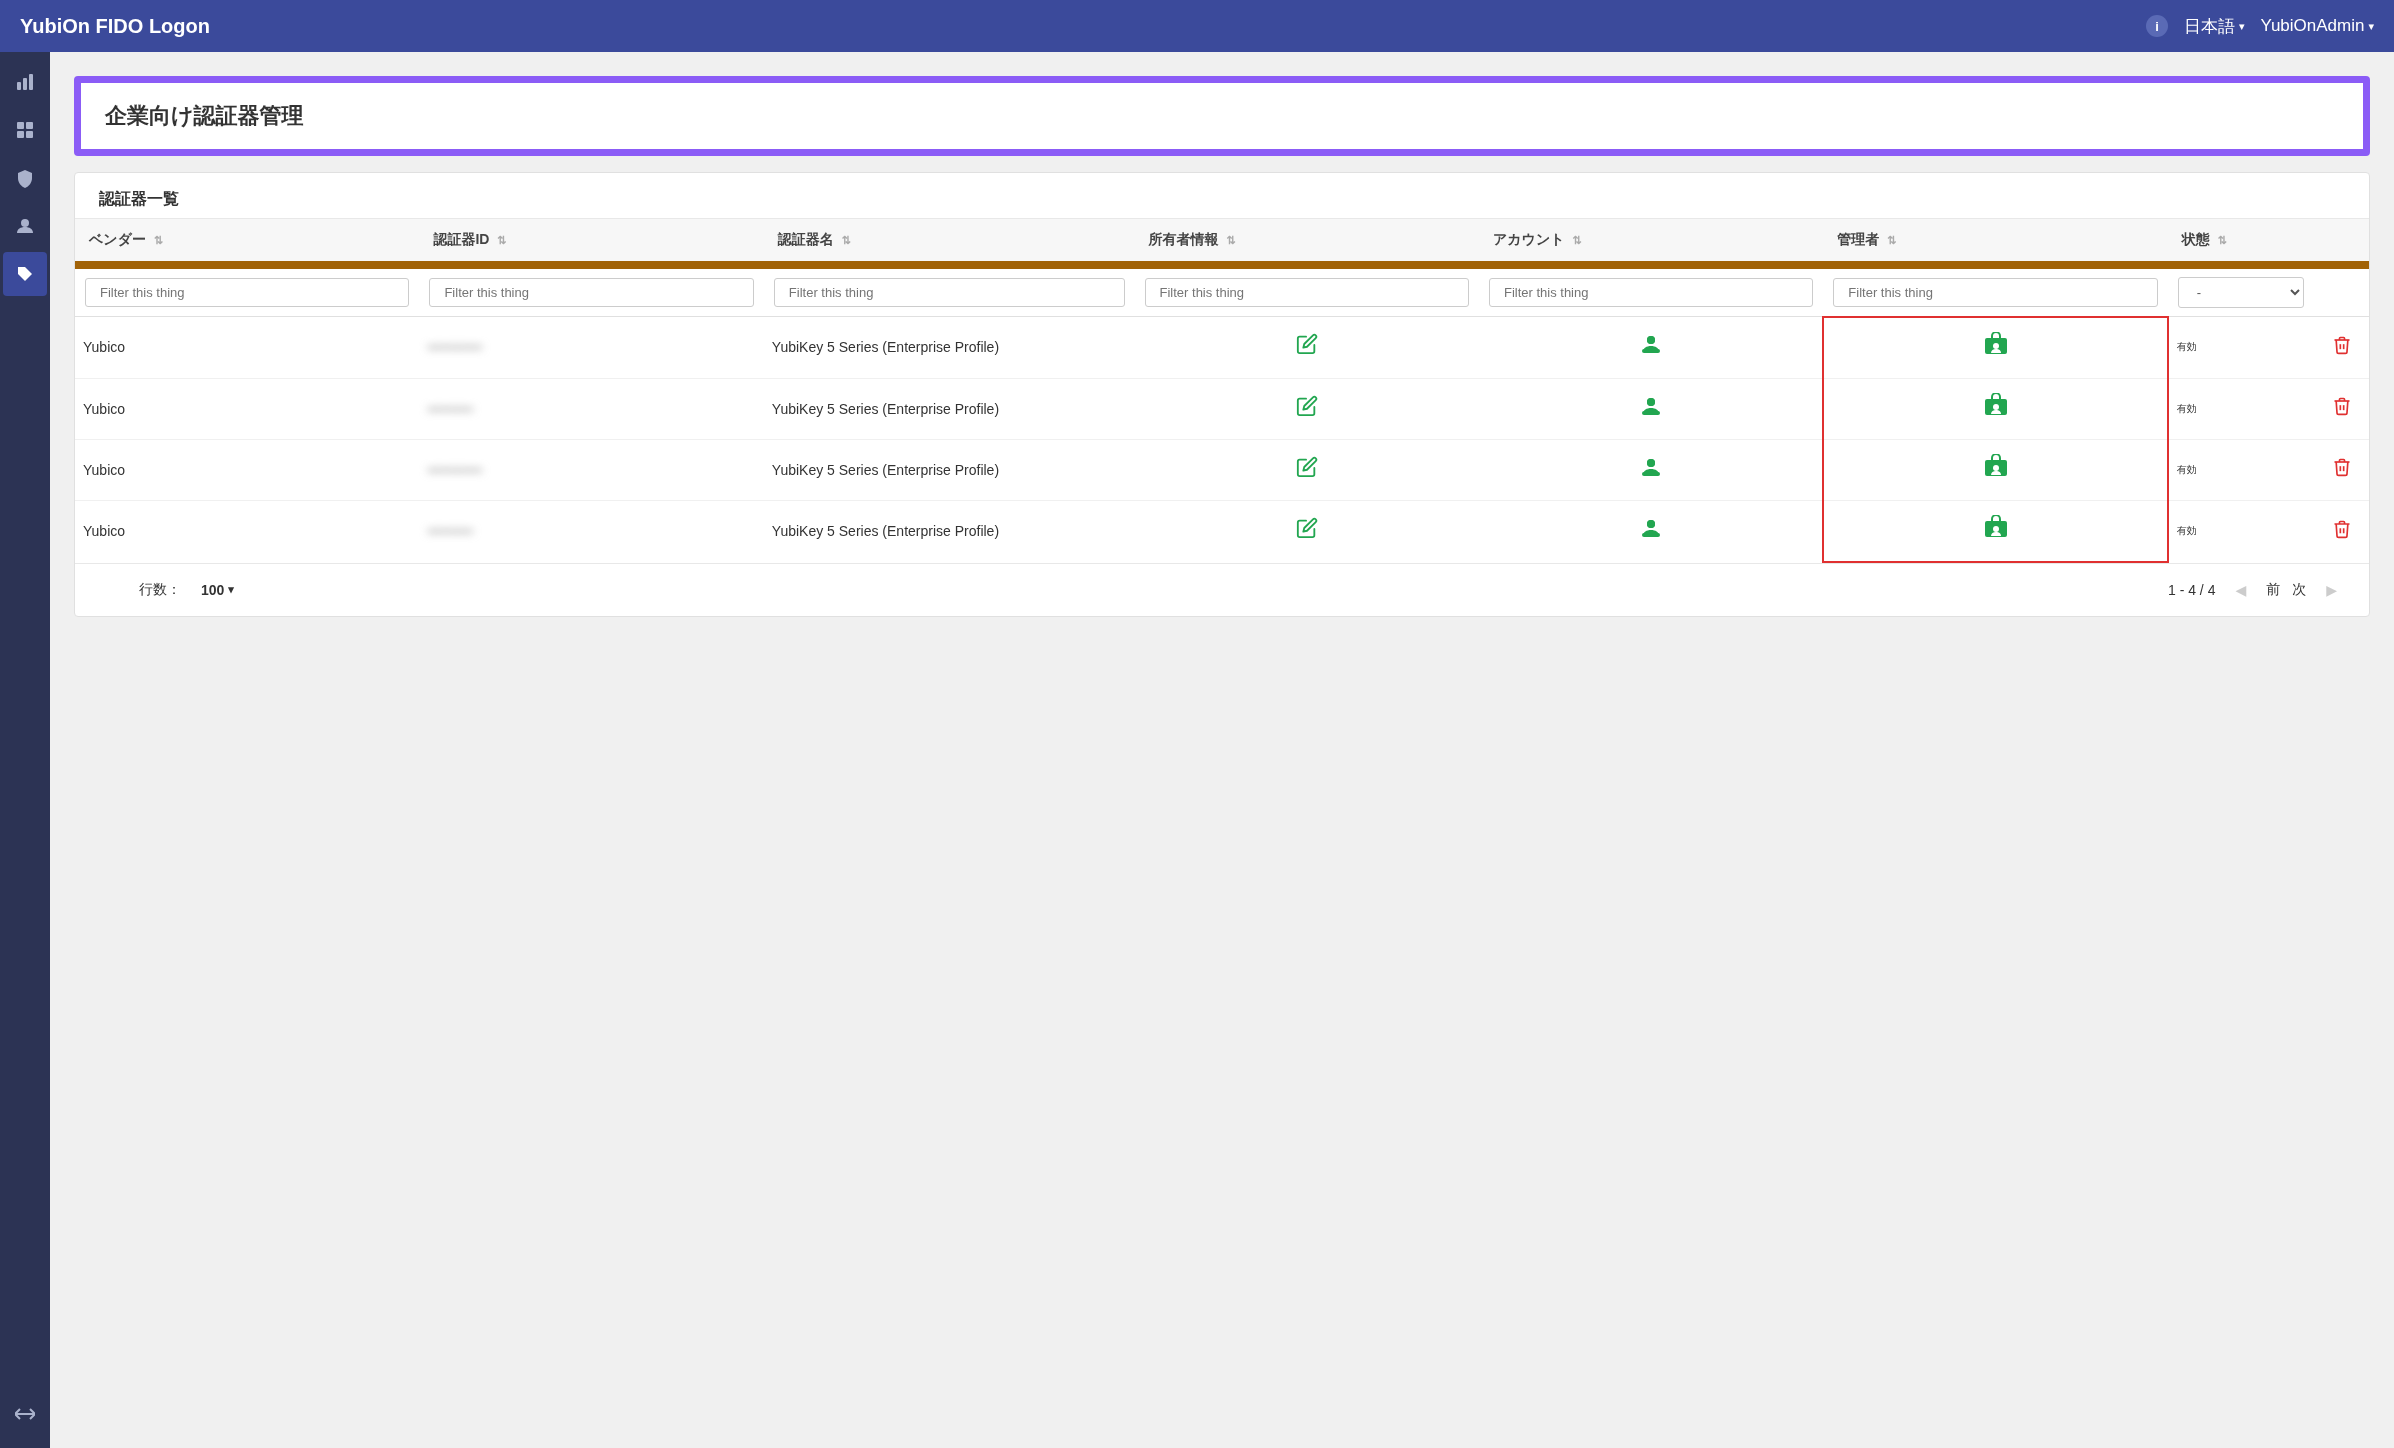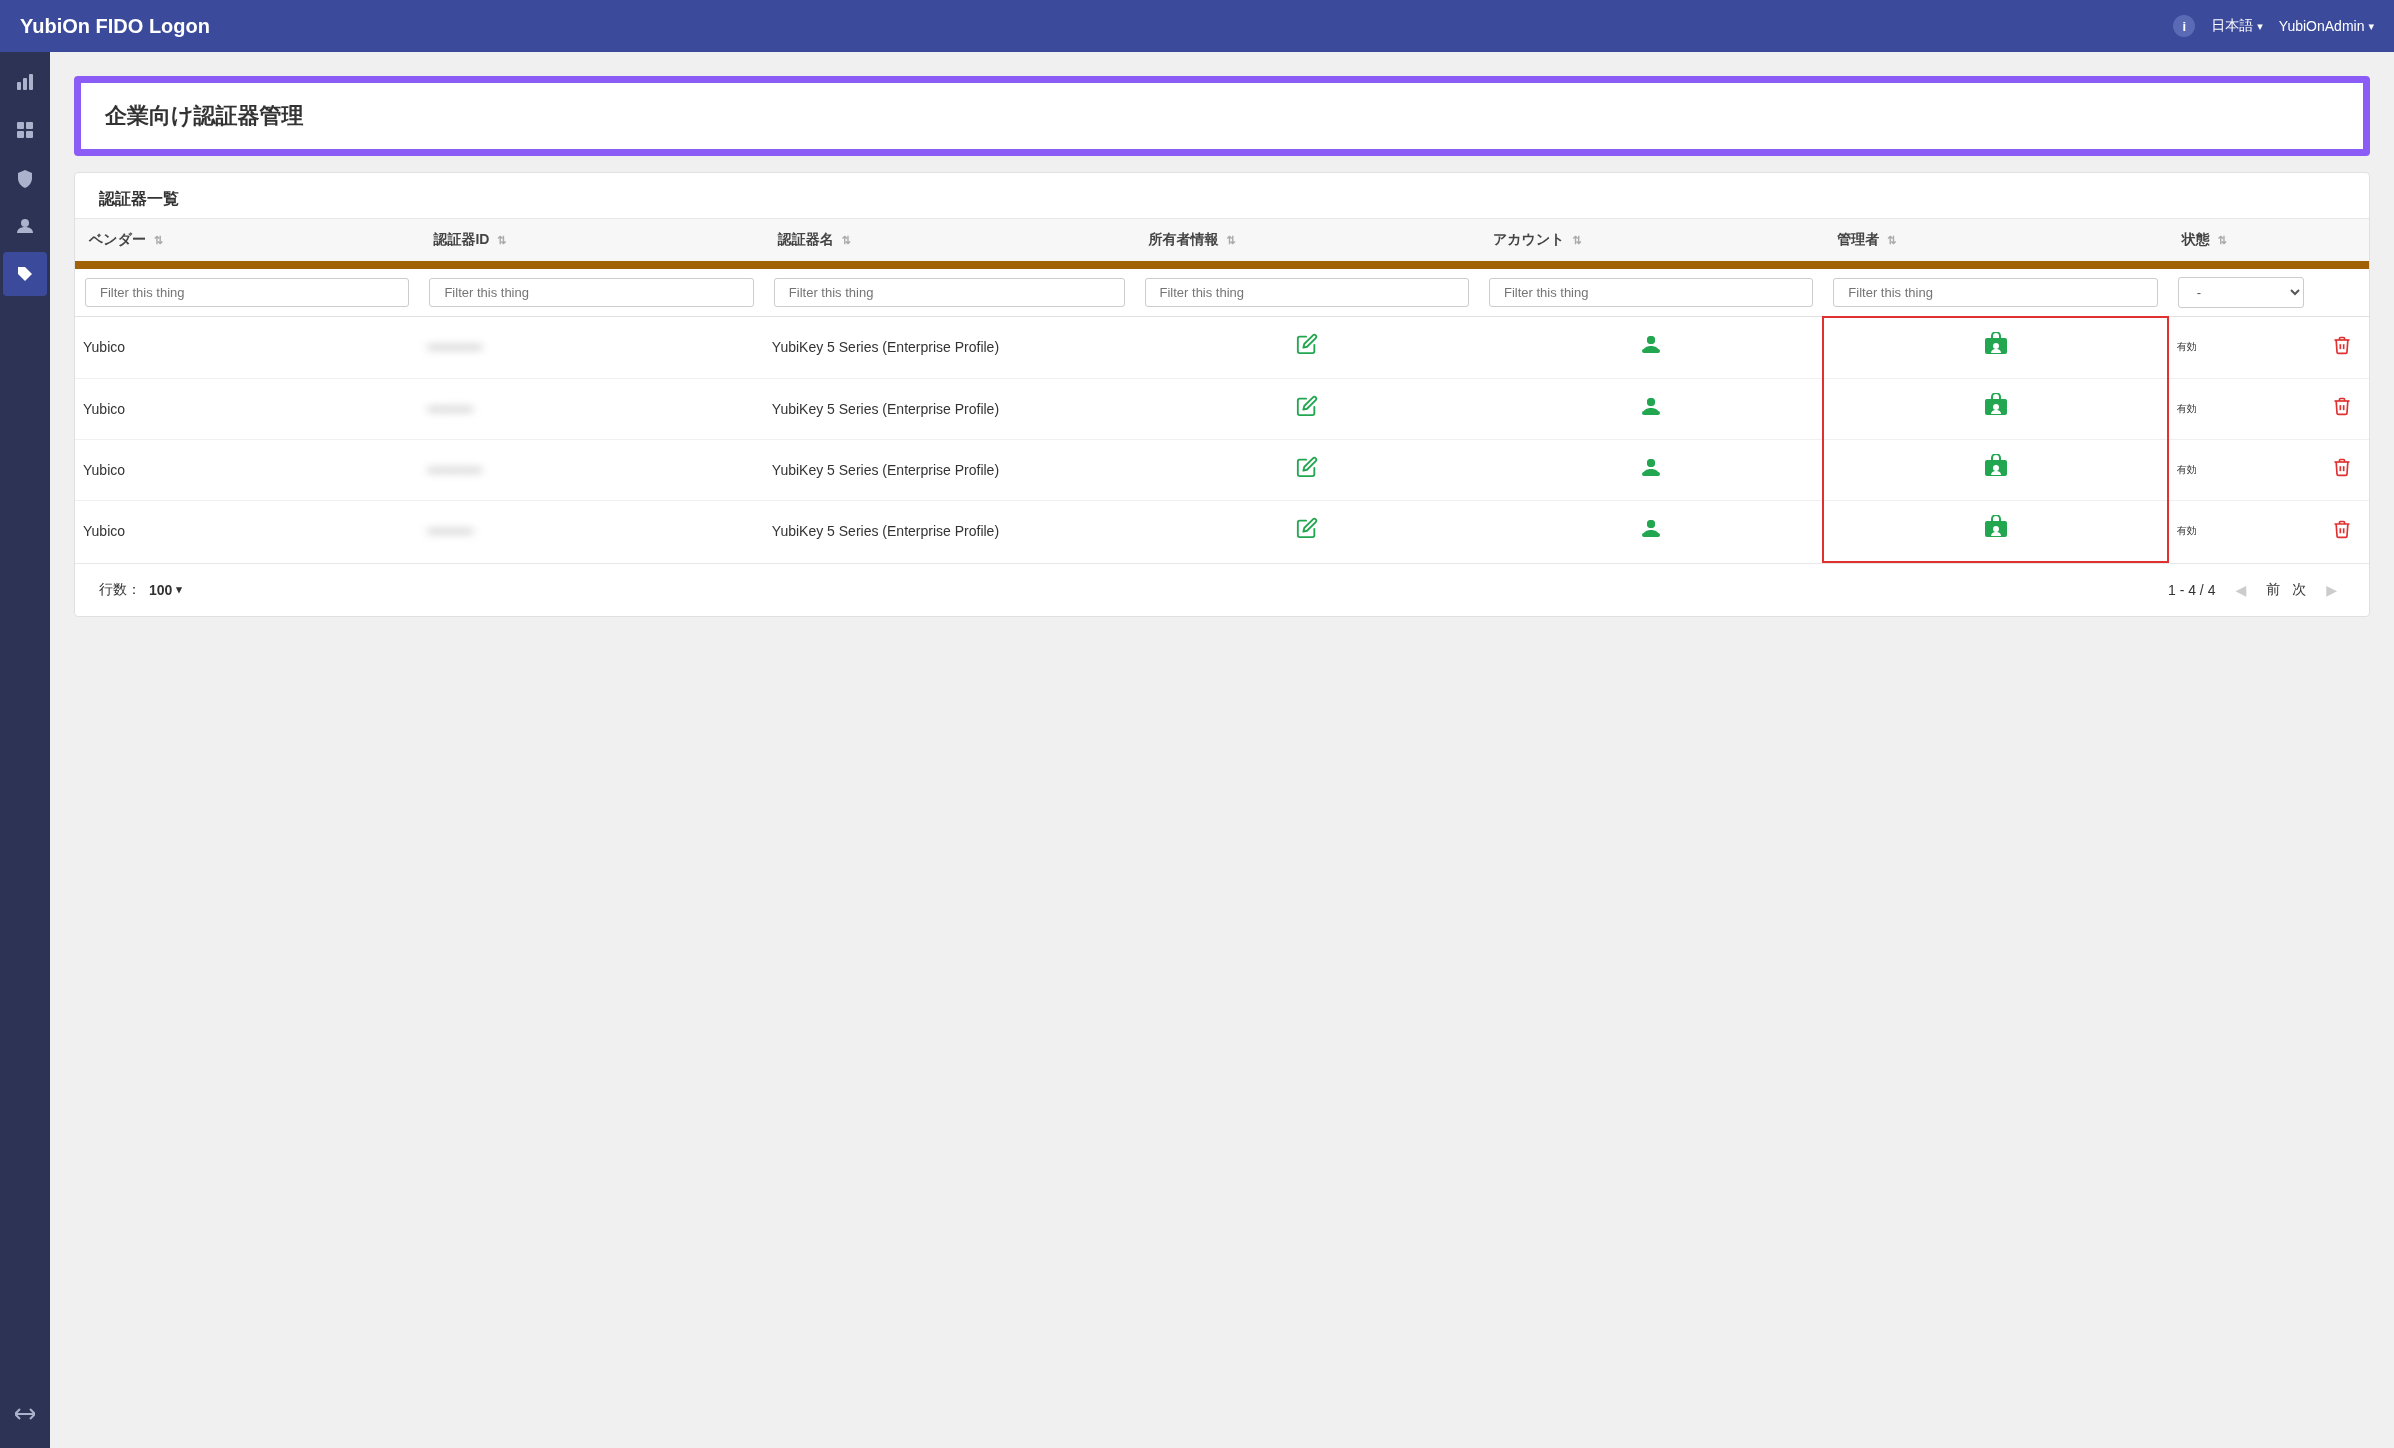--- a/index.html
+++ b/index.html
@@ -30,21 +30,21 @@
     .navbar-right .info-icon {
       width: 22px; height: 22px;
       border-radius: 50%;
       background: #5a6ab5;
       display: flex; align-items: center; justify-content: center;
       font-size: 13px; font-weight: bold; color: white;
       cursor: pointer;
     }
     .navbar-right .lang-menu, .navbar-right .user-menu {
       color: white;
-      font-size: 14px;
+      font-size: 17px;
       cursor: pointer;
       display: flex; align-items: center; gap: 4px;
     }
     .navbar-right .lang-menu::after, .navbar-right .user-menu::after {
       content: '▾';
       font-size: 11px;
     }
 
     
     .main-layout {
@@ -185,21 +185,21 @@
     .pagination-bar {
       display: flex;
       align-items: center;
       justify-content: space-between;
       padding: 14px 24px;
       border-top: 1px solid #e8e8e8;
       font-size: 14px;
       color: #333;
     }
     .rows-per-page {
-      display: flex; align-items: center; gap: 8px;
+      display: flex; align-items: center; gap: 20px; margin-left: 40px;
     }
     .rows-select {
       display: inline-flex; align-items: center; gap: 4px;
       font-weight: bold;
       cursor: pointer;
     }
     .rows-select::after {
       content: '▾';
       font-size: 11px;
     }

